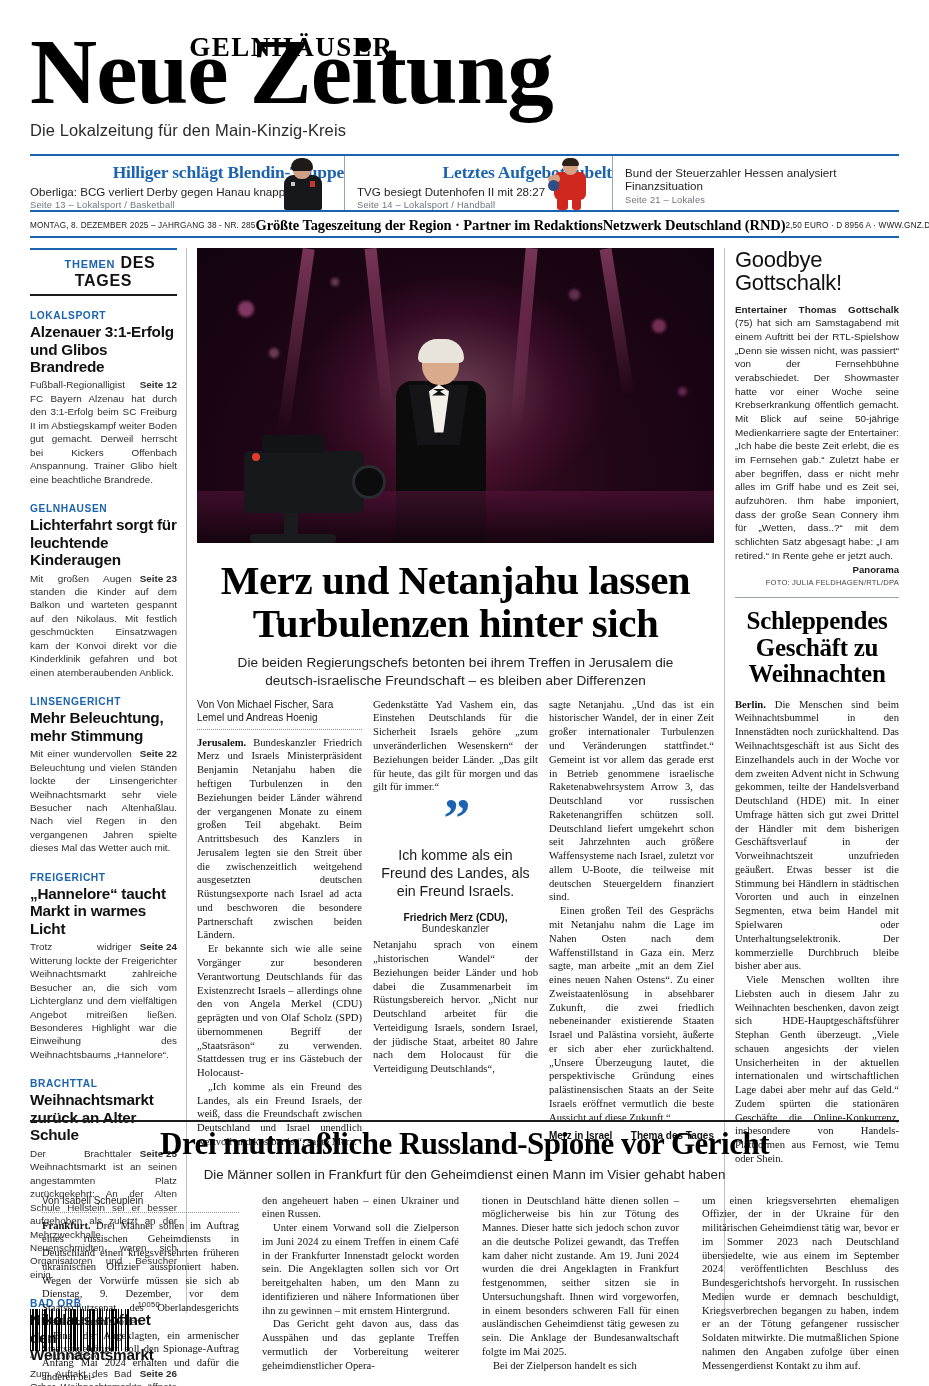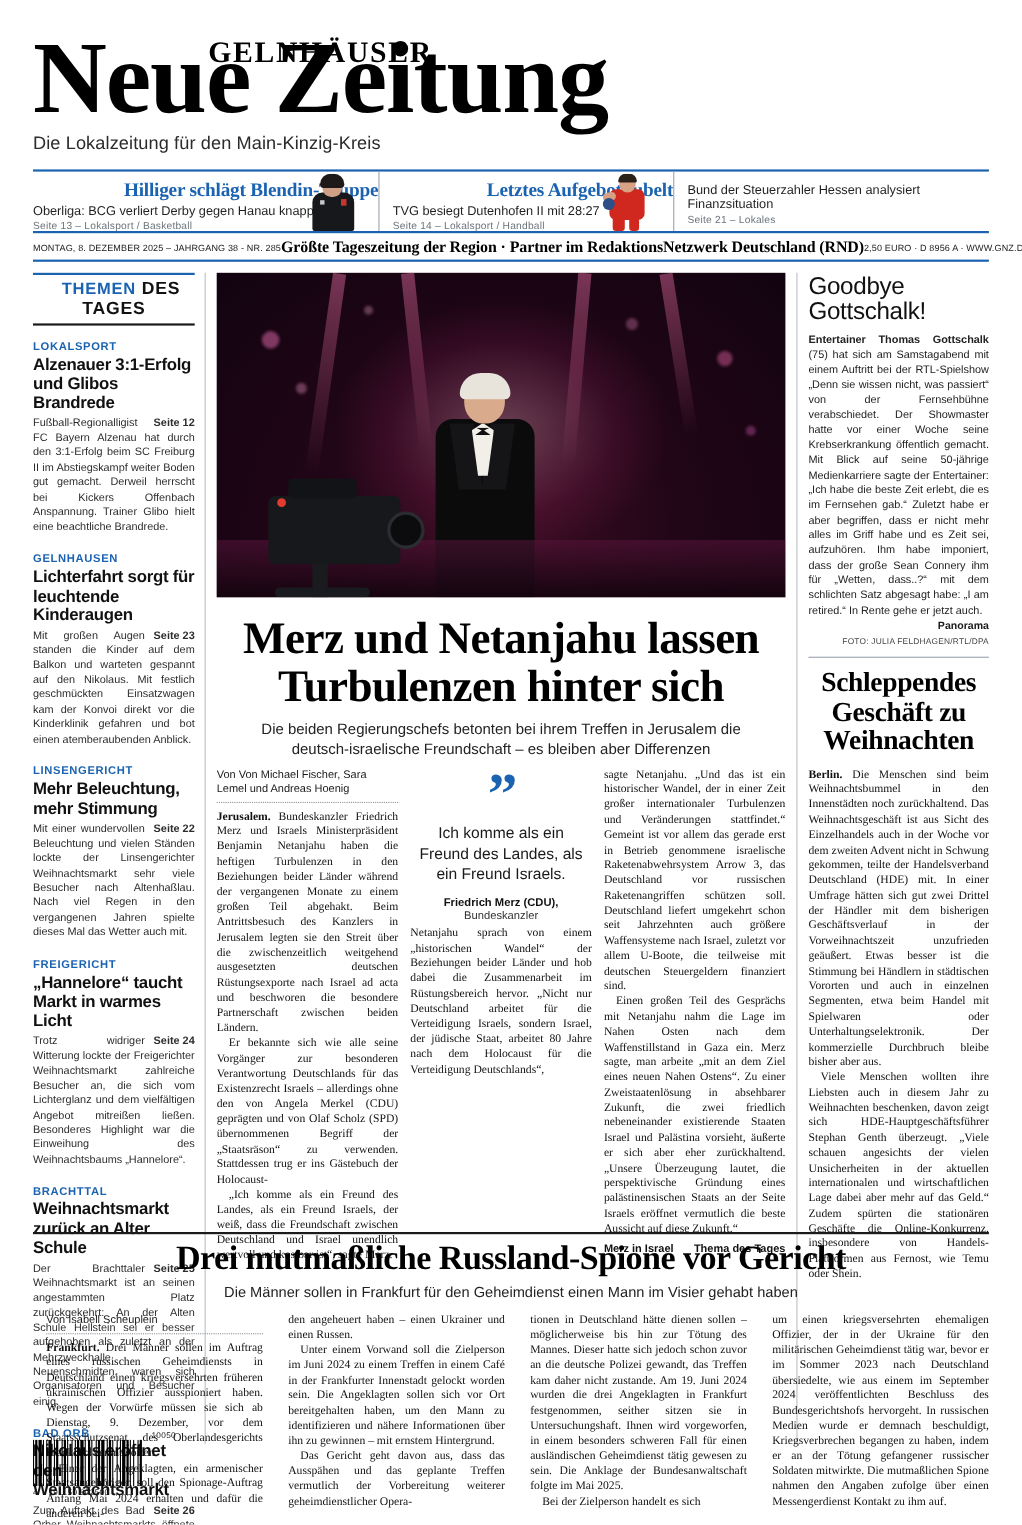--- a/index.html
+++ b/index.html
@@ -81,21 +81,21 @@
   .main { display:flex; margin-top: 10px; height: 1065px; }
   .col-left { width: 157px; flex:0 0 157px; padding-right: 9px; border-right: 1px solid #b9c0c6; }
   .col-center { flex:1 1 auto; padding: 0 10px; }
   .col-right { width: 175px; flex:0 0 175px; padding-left: 10px; border-left:1px solid #b9c0c6; }
 
   
   .themen-head {
     border-top: 2.5px solid #1b63b0; border-bottom: 2px solid #1b1b1b;
     padding: 4px 0 4px 0; text-align:center; margin-bottom: 14px;
   }
-  .themen-head b { color:#1b63b0; font-weight:700; font-size:15px; letter-spacing:.7px;margin-left:13px; }
+  .themen-head b { color:#1b63b0; font-weight:700; font-size:11px; letter-spacing:.7px;margin-left:13px; }
   .themen-head span { color:#111; font-weight:700; font-size:16px; letter-spacing:.7px; }
   .sb-item { margin-bottom: 17px; }
   .sb-kicker { color:#1b63b0; font-weight:700; font-size:10.2px; letter-spacing:.6px; margin-bottom:2px; }
   .sb-title { font-weight:700; font-size:15.3px; line-height:1.14; color:#111; margin-bottom:3px; letter-spacing:-.25px; }
   .sb-text { font-size:9.9px; line-height:1.36; color:#2d2d2d; text-align:justify; }
   .sb-text b { font-weight:700; float:right; margin-left:8px; }
 
   
   .photo {
     width:100%; height: 295px; position:relative; overflow:hidden;
@@ -331,20 +331,23 @@
           <div class="byline">Von Von Michael Fischer, Sara Lemel und Andreas Hoenig</div>
           <div class="dotrule"></div>
           <div class="body-serif">
             <p class="first"><b>Jerusalem.</b> Bundeskanzler Friedrich Merz und Israels Ministerpräsident Benjamin Netanjahu haben die heftigen Turbulenzen in den Beziehungen beider Länder während der vergangenen Monate zu einem großen Teil abgehakt. Beim Antrittsbesuch des Kanzlers in Jerusalem legten sie den Streit über die zwischenzeitlich weitgehend ausgesetzten deutschen Rüstungsexporte nach Israel ad acta und beschworen die besondere Partnerschaft zwischen beiden Ländern.</p>
             <p>Er bekannte sich wie alle seine Vorgänger zur besonderen Verantwortung Deutschlands für das Existenzrecht Israels – allerdings ohne den von Angela Merkel (CDU) geprägten und von Olaf Scholz (SPD) übernommenen Begriff der „Staatsräson“ zu verwenden. Stattdessen trug er ins Gästebuch der Holocaust-</p>
             <p>„Ich komme als ein Freund des Landes, als ein Freund Israels, der weiß, dass die Freundschaft zwischen Deutschland und Israel unendlich wertvoll und kostbar ist“, sagte Merz.</p>
           </div>
         </div>
 
         <div class="ccol">
+          <div class="body-serif">
+            <p class="first">Gedenkstätte Yad Vashem ein, das Einstehen Deutschlands für die Sicherheit Israels gehöre „zum unveränderlichen Wesenskern“ der Beziehungen beider Länder. „Das gilt für heute, das gilt für morgen und das gilt für immer.“</p>
+          </div>
           <div class="quotebox">
             <div class="qmark">”</div>
             <div class="qtext">Ich komme als ein Freund des Landes, als ein Freund Israels.</div>
             <div class="qname">Friedrich Merz (CDU),</div>
             <div class="qrole">Bundeskanzler</div>
           </div>
           <div class="body-serif">
             <p class="first">Netanjahu sprach von einem „historischen Wandel“ der Beziehungen beider Länder und hob dabei die Zusammenarbeit im Rüstungsbereich hervor. „Nicht nur Deutschland arbeitet für die Verteidigung Israels, sondern Israel, der jüdische Staat, arbeitet 80 Jahre nach dem Holocaust für die Verteidigung Deutschlands“,</p>
           </div>
         </div>

